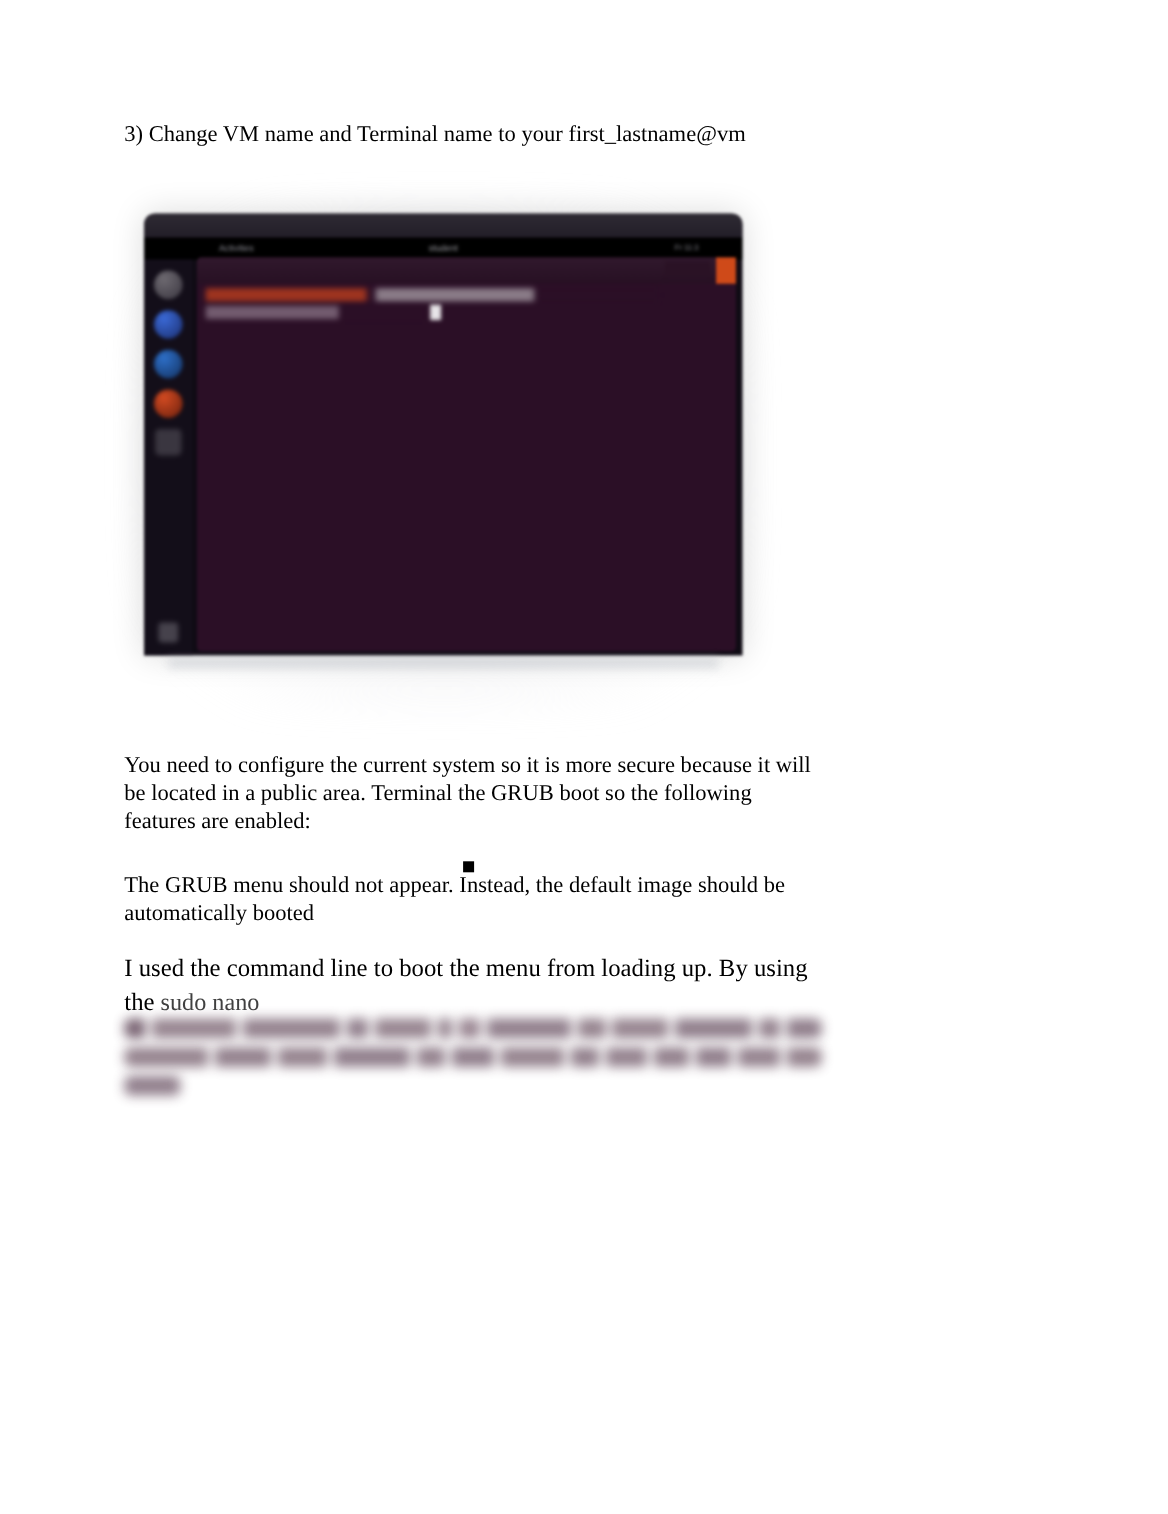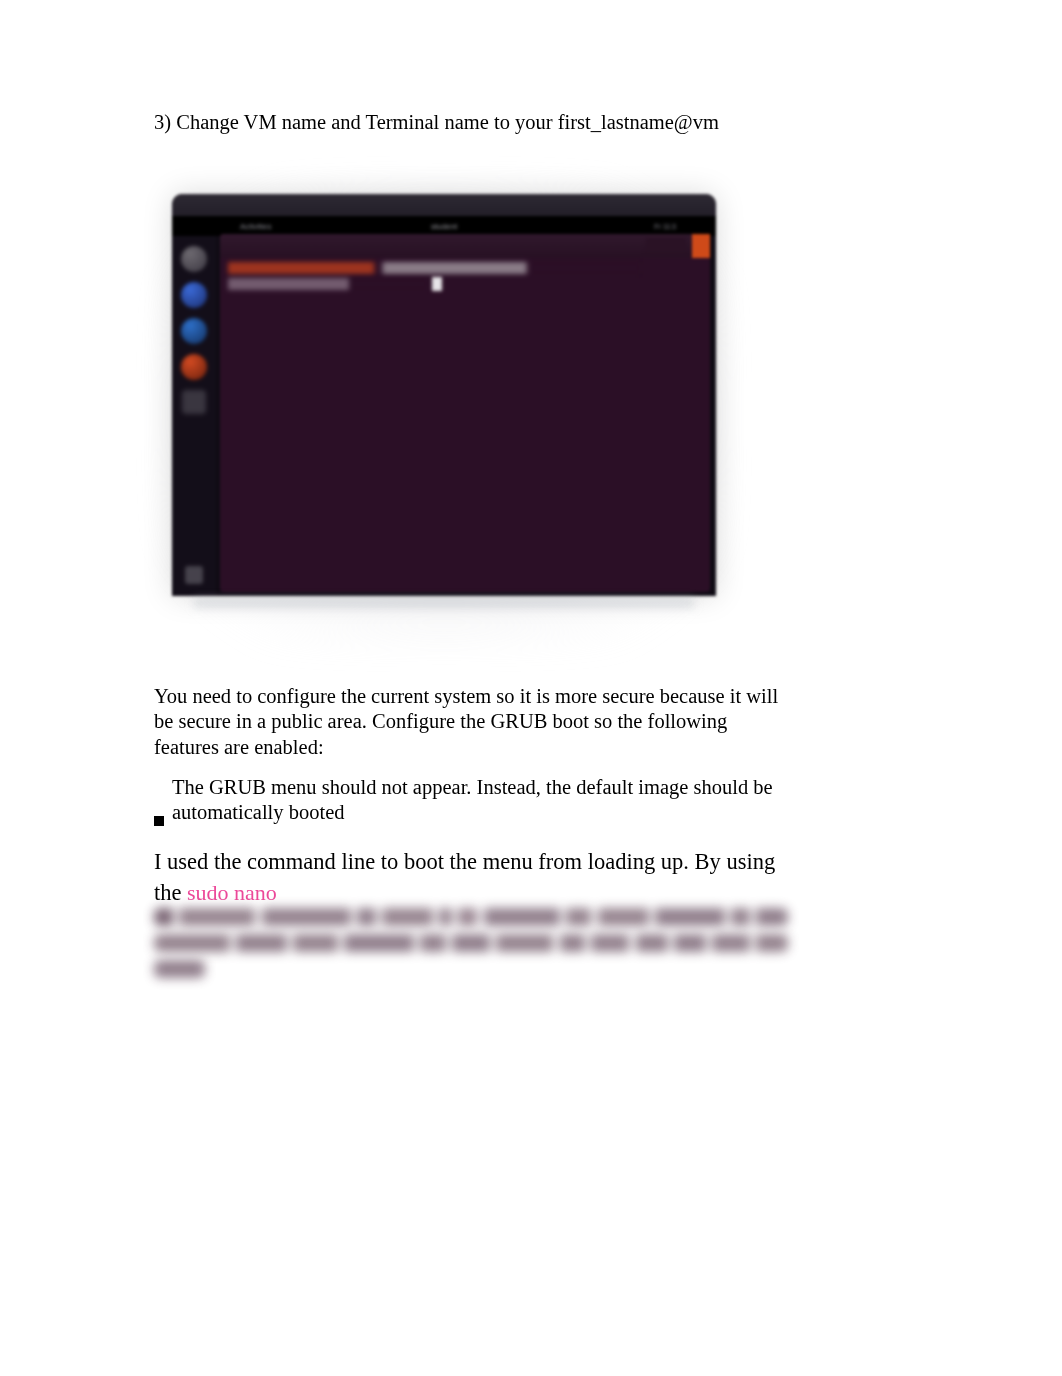--- a/index.html
+++ b/index.html
@@ -1,17 +1,17 @@
 <!DOCTYPE html>
 <html><head>
   <meta charset="utf-8">
   <style>
     * { margin: 0; padding: 0; box-sizing: border-box; }
     html, body { width: 1062px; height: 1376px; background: #ffffff; font-family: Georgia, 'Times New Roman', serif; }
-    .page { padding: 110px 113px 50px 113px; width: 860px; position: relative; margin-left: 41px; }
+    .page { padding: 110px 113px 50px 113px; width: 860px; position: relative; }
     .body-text { font-size: 20.5px; color: #000; line-height: 1.25; }
     .para { margin-bottom: 14px; }
     .q3 { margin-bottom: 48px; }
     .screenshot-wrap { width: 560px; height: 460px; margin: 0 0 40px 10px; position: relative; }
     
     .outer-glow {
       position: absolute; inset: 0;
       background: radial-gradient(ellipse at center, rgba(200,200,205,0.5) 0%, rgba(230,230,233,0.25) 60%, rgba(255,255,255,0) 85%);
       filter: blur(14px);
     }
@@ -101,24 +101,24 @@
     }
     .term-line2 {
       position: absolute; top: 44px; left: 8px; height: 12px; width: 200px;
       background: linear-gradient(90deg, #a38fa0 0%, #a38fa0 60%, #2b0f26 61%);
       filter: blur(2.3px); opacity: 0.6;
     }
     .term-cursor {
       position: absolute; top: 43px; left: 212px; width: 10px; height: 14px;
       background: #e8e6e9; filter: blur(1.3px);
     }
-    .bullet-row { display: flex; align-items: flex-end; margin-bottom: 20px; }
+    .bullet-row { display: flex; align-items: center; margin-bottom: 20px; flex-direction: column; }
     .bullet-sq { width: 10px; height: 10px; background: #000; margin-top: 8px; margin-right: 8px; flex: 0 0 auto; }
     .answer-prefix { font-size: 22.5px; color: #000; line-height: 1.38; }
-    .inline-cmd { font-size: 22px; color: #ec4899; text-align: right; }
+    .inline-cmd { font-size: 22px; color: #404040; text-align: right; }
     
     .blur-block { margin-top: 0px; }
     .blur-line {
       height: 18px;
       border-radius: 6px;
       filter: blur(5.5px);
       margin-bottom: 8px;
       opacity: 0.95;
     }
     .blur-line.l1 {
@@ -192,21 +192,21 @@
         <div class="term-line1"></div>
         <div class="term-line2"></div>
         <div class="term-cursor"></div>
       </div>
     </div>
     <div class="bottom-bar"></div>
   </div>
 
 
 
-  <p class="body-text para">You need to configure the current system so it is more secure because it will be secure in a public area. Configure the GRUB boot so the following features are enabled:</p>
+  <p class="body-text para">You need to configure the current system so it is more secure because it will be located in a public area. Terminal the GRUB boot so the following features are enabled:</p>
 
   <div class="bullet-row">
     <div class="bullet-sq"></div>
     <p class="body-text">The GRUB menu should not appear. Instead, the default image should be automatically booted</p>
   </div>
 
   <p class="answer-prefix">
     <span>I used the command line to boot the menu from loading up. By using the</span><span class="inline-cmd"> sudo nano</span>
   </p>
 

